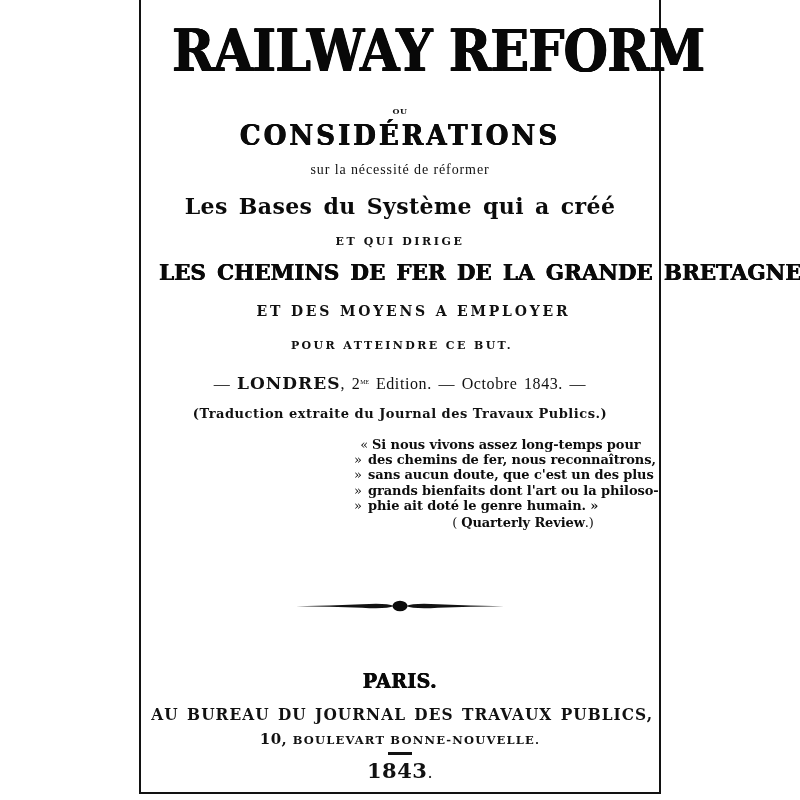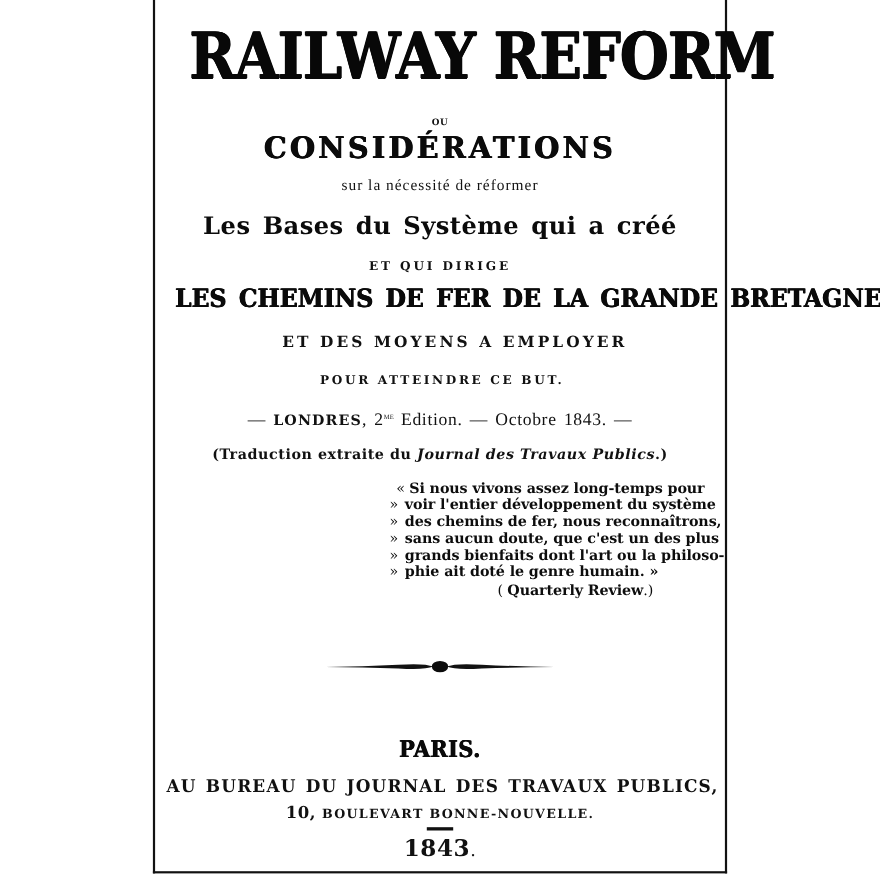--- a/index.html
+++ b/index.html
@@ -168,21 +168,21 @@
     left: 0; right: 0;
     top: 373px;
     font-family: "Liberation Serif", serif;
     font-size: 16px;
     letter-spacing: 0.6px;
     word-spacing: 2px;
   }
   .londres .city {
     font-family: "DejaVu Serif", serif;
     font-weight: bold;
-    font-size: 13px;
+    font-size: 17px;
     letter-spacing: 1px;
     text-align: center;
   }
   .londres sup {
     font-size: 9px;
     font-variant: small-caps;
     vertical-align: 5px;
     letter-spacing: 0;
   }
 
@@ -190,21 +190,20 @@
   .traduction {
     position: absolute;
     left: 0; right: 0;
     top: 406px;
     font-family: "DejaVu Serif", serif;
     font-weight: bold;
     font-size: 13px;
     letter-spacing: 0.5px;
   }
   .traduction .journal {
-    font-style: italic;
     font-weight: bold;
     margin-top: 40px;
   }
 
   
   .quote-block {
     position: absolute;
     left: 198px;
     top: 437px;
     width: 320px;
@@ -345,23 +344,20 @@
 
     <div class="traduction line">
       <span>(Traduction extraite du </span><span class="journal">Journal des Travaux Publics</span><span>.)</span>
     </div>
 
     <div class="quote-block">
       <div class="quote-line first">
         <span class="mark">«</span><span>Si nous vivons assez long-temps pour</span>
       </div>
       <div class="quote-line">
-        <span class="mark">»</span><span>voir l'entier développement du système</span>
-      </div>
-      <div class="quote-line">
         <span class="mark">»</span><span>des chemins de fer, nous reconnaîtrons,</span>
       </div>
       <div class="quote-line">
         <span class="mark">»</span><span>sans aucun doute, que c'est un des plus</span>
       </div>
       <div class="quote-line">
         <span class="mark">»</span><span>grands bienfaits dont l'art ou la philoso-</span>
       </div>
       <div class="quote-line">
         <span class="mark">»</span><span>phie ait doté le genre humain. »</span>

